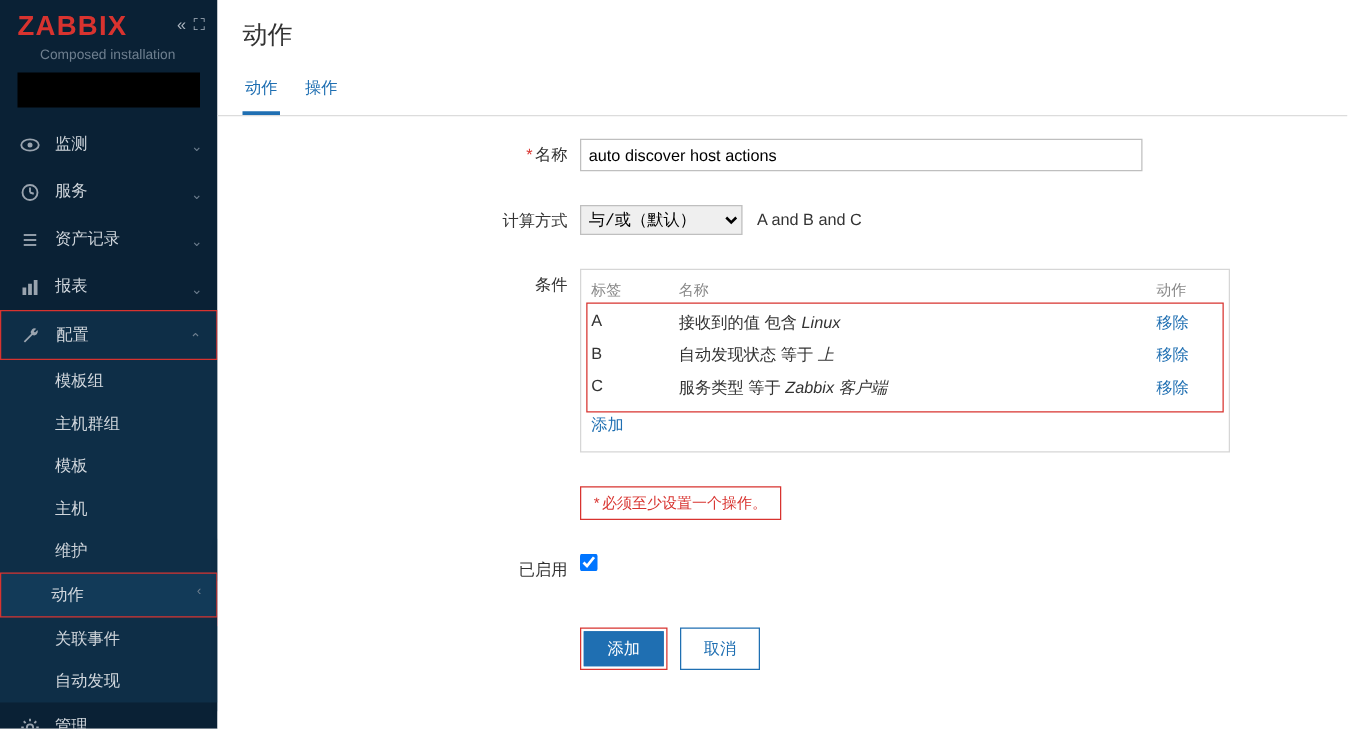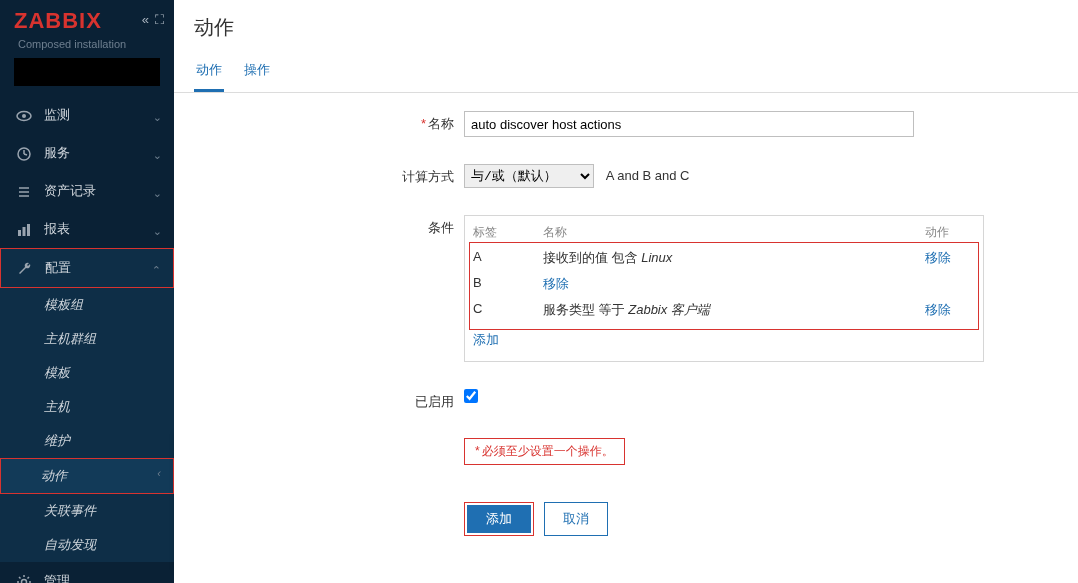--- a/index.html
+++ b/index.html
@@ -5,33 +5,33 @@
 * { margin: 0; padding: 0; box-sizing: border-box; }
 body { font-family: Arial, "Microsoft YaHei", sans-serif; font-size: 13px; color: #333; background: #fff; width: 1078px; height: 583px; overflow: hidden; }
 .app { display: flex; width: 100%; height: 100%; }
 
 
 .sidebar { width: 174px; background: #0a2135; color: #e6e6e6; display: flex; flex-direction: column; position: relative; }
 .sidebar-header { padding: 8px 14px 4px 14px; position: relative; }
 .logo { color: #d8332f; font-weight: bold; font-size: 22px; letter-spacing: 1px; display: inline-block; }
 .collapse-icons { position: absolute; right: 10px; top: 12px; display: flex; gap: 6px; color: #aab4bf; font-size: 13px; }
 .collapse-icons span { cursor: pointer; }
-.sidebar-sub { color: #6e7f8f; font-size: 11px; padding: 0 14px 8px 18px; }
+.sidebar-sub { color: #6e7f8f; font-size: 11px; padding: 0 14px 8px 32px; }
 .search-wrap { padding: 0 14px 10px 14px; }
 .search-box { background: #000; border: none; display: flex; align-items: center; height: 28px; padding: 0 8px; }
 .search-box input { background: transparent; border: none; flex: 1; color: #fff; outline: none; font-size: 13px; }
 .search-box .icon { color: #9aa4af; }
 
 .nav { list-style: none; }
 .nav-item { display: flex; align-items: flex-end; padding: 10px 14px; cursor: pointer; color: #d0d6dc; position: relative; }
 .nav-item .nav-icon { width: 20px; display: inline-flex; justify-content: center; margin-right: 10px; color: #9aa4af; }
 .nav-item .chev { position: absolute; right: 12px; color: #6e7f8f; font-size: 11px; }
 .nav-item.active { background: #0e2e47; }
 .nav-item.highlight-box { border: 1px solid #d8332f; }
-.nav-sub { list-style: none; background: #0e2e47; font-style: italic; }
+.nav-sub { list-style: none; background: #0e2e47; }
 .nav-sub-item { padding: 8px 14px 8px 44px; cursor: pointer; color: #d0d6dc; position: relative; }
 .nav-sub-item.current { background: #123a58; border-left: 4px solid #3b97d3; padding-left: 40px; }
 .nav-sub-item .chev { position: absolute; right: 12px; color: #6e7f8f; font-size: 11px; }
 .nav-sub-item.highlight-box { border: 1px solid #d8332f; }
 
 
 .flyout { position: absolute; left: 174px; bottom: 14px; width: 112px; background: #17405e; color: #e6e6e6; list-style: none; box-shadow: 2px 2px 6px rgba(0,0,0,0.3); }
 .flyout li { padding: 8px 14px; cursor: pointer; }
 .flyout li.selected { background: #205a82; }
 .flyout li.highlight-box { border: 1px solid #d8332f; }
@@ -221,46 +221,47 @@
               <div class="td-name">名称</div>
               <div class="td-act">动作</div>
             </div>
             <div class="tr">
               <div class="td-tag">A</div>
               <div class="td-name"><span>接收到的值 包含 </span><span class="italic">Linux</span></div>
               <div class="td-act"><a>移除</a></div>
             </div>
             <div class="tr">
               <div class="td-tag">B</div>
+              <div class="td-name"><span>自动发现状态 等于 </span><span class="italic">上</span></div>
               <div class="td-act"><a>移除</a></div>
             </div>
             <div class="tr">
               <div class="td-tag">C</div>
               <div class="td-name"><span>服务类型 等于 </span><span class="italic">Zabbix 客户端</span></div>
               <div class="td-act"><a>移除</a></div>
             </div>
             <div class="tr">
                 <a class="add-link">添加</a>
               </div>
             <div class="cond-highlight"></div>
           </div>
         </div>
       </div>
 
       <div class="form-row">
+        <div class="form-label"></div>
+        <div class="form-control">
+          <div class="warn-box"><span class="req">*</span><span>必须至少设置一个操作。</span></div>
+        </div>
+      </div>
+
+      <div class="form-row">
         <div class="form-label">已启用</div>
         <div class="form-control">
           <input type="checkbox" class="chk" checked="" style="">
-        </div>
-      </div>
-
-      <div class="form-row">
-        <div class="form-label"></div>
-        <div class="form-control">
-          <div class="warn-box"><span class="req">*</span><span>必须至少设置一个操作。</span></div>
         </div>
       </div>
 
       <div class="form-row">
         <div class="form-label"></div>
         <div class="form-control btns">
           <span class="btn-wrap-hl">
             <button class="btn-primary">添加</button>
           </span>
           <button class="btn-secondary">取消</button>

